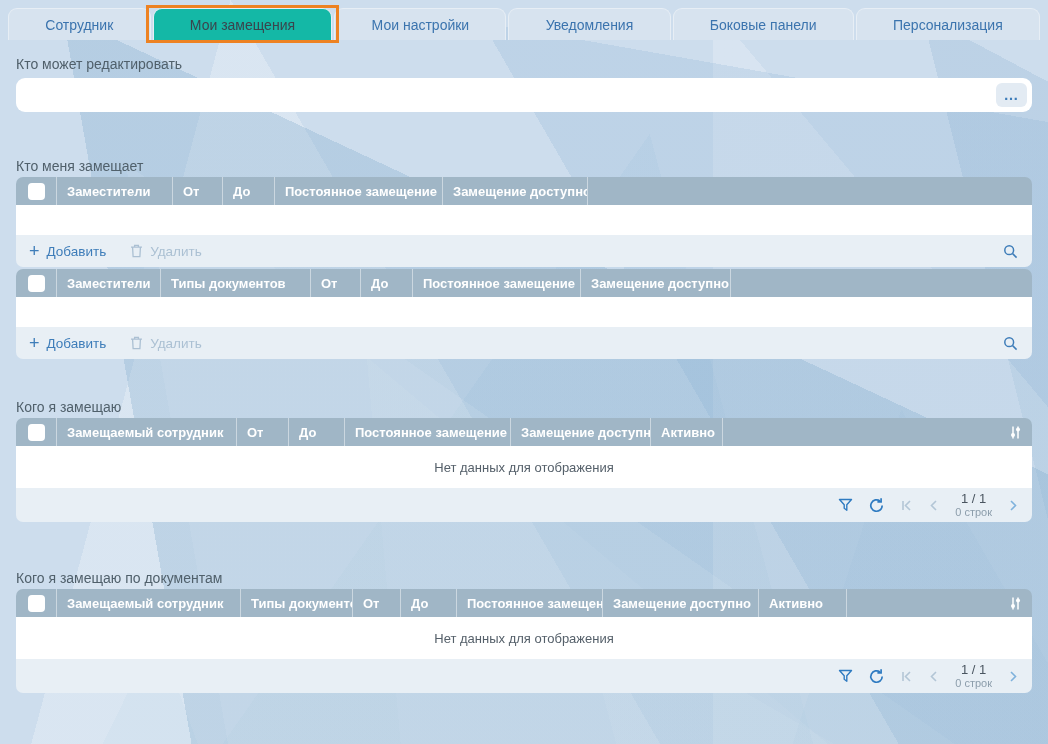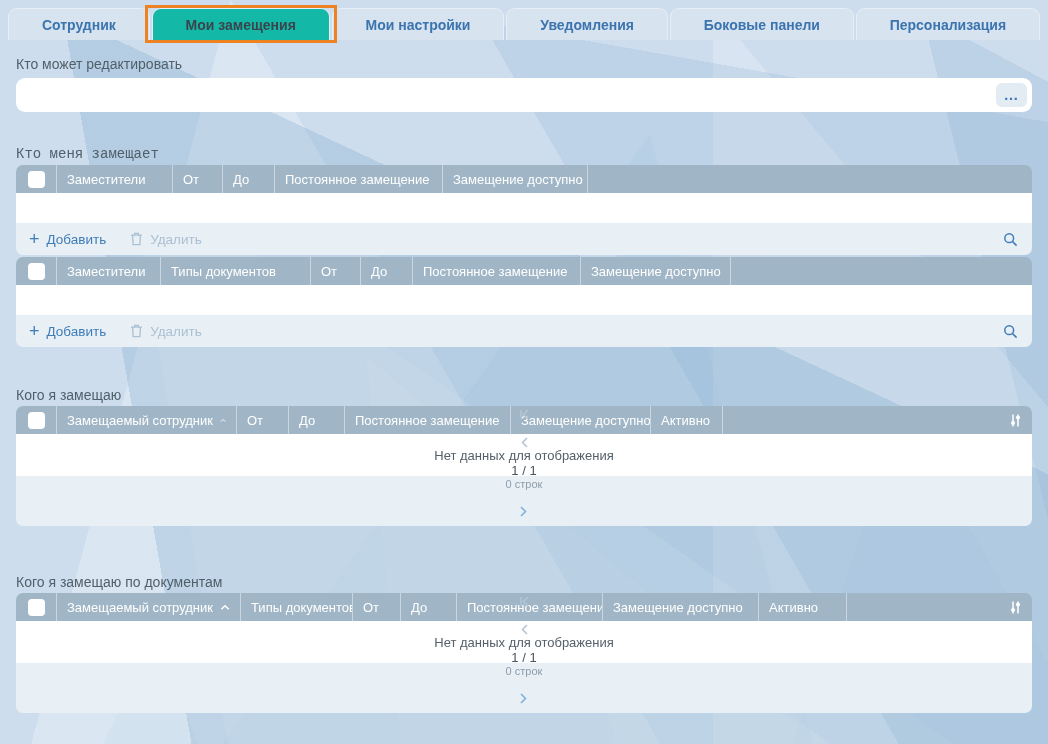--- a/index.html
+++ b/index.html
@@ -18,42 +18,42 @@
       conic-gradient(from 130deg at 35% 48%, rgba(255,255,255,.13) 0 45deg, transparent 45deg),
       conic-gradient(from 150deg at 86% 55%, rgba(150,190,218,.15) 0 48deg, transparent 48deg),
       conic-gradient(from 120deg at 55% 80%, rgba(255,255,255,.12) 0 45deg, transparent 45deg),
       conic-gradient(from 160deg at 15% 85%, rgba(150,190,218,.13) 0 46deg, transparent 46deg);
   }
   
   .tabbar{display:flex;gap:2px;padding:8px 8px 0 8px;align-items:flex-end;}
   .tab{
     height:32px;box-sizing:border-box;display:flex;align-items:center;justify-content:center;
     padding:0 19px;background:#d7e3ef;border:1px solid #e7eef5;border-bottom:none;
-    border-radius:9px 9px 0 0;color:#3b74ae;font-size:14px;font-weight:700;
+    border-radius:9px 9px 0 0;color:#3b74ae;font-size:14px;font-weight:400;
     white-space:nowrap;flex:1 1 auto;cursor:pointer;position:relative;
   }
   .tab.active{background:#14b8a6;color:#3a444d;}
   .tab-hl{position:absolute;inset:-4px -8px -3px -8px;border:3px solid #ed8222;z-index:5;pointer-events:none;}
   
   .content{padding:0 16px;}
   .sec-title{font-size:14px;color:#50606b;height:17px;line-height:17px;}
-  .mt-s1{margin-top:16px;} .mt-s2{margin-top:34px;font-family:Liberation Mono, monospace;} .mt-s3{margin-top:46px;}
+  .mt-s1{margin-top:16px;} .mt-s2{margin-top:46px;} .mt-s3{margin-top:46px;}
   .mt-s4{margin-top:40px;} .mt-s5{margin-top:48px;}
   
   .field-wrap{position:relative;margin-top:5px;}
   .field{background:#ffffff;border-radius:9px;height:34px;}
   .more-btn{
     position:absolute;top:5px;right:5px;width:31px;height:24px;border-radius:6px;
     background:#e3ebf3;color:#3e7db9;display:flex;align-items:center;justify-content:center;
     font-size:15px;font-weight:700;letter-spacing:1px;line-height:10px;cursor:pointer;
   }
   
   .tbl{margin-top:2px;border-radius:7px;overflow:hidden;}
   .thead{display:flex;background:#a0b6c6;height:28px;align-items:stretch;color:#fff;
-         font-size:13px;font-weight:400;}
+         font-size:13px;font-weight:700;}
   .th{display:flex;align-items:center;padding:0 10px;box-sizing:border-box;
       border-left:1px solid rgba(255,255,255,.45);gap:7px;white-space:nowrap;overflow:hidden;}
   .cbcell{width:40px;display:flex;align-items:center;justify-content:center;border-left:none;padding:0;}
   .checkbox{width:17px;height:17px;background:#fff;border-radius:4px;cursor:pointer;}
   .th-flex{flex:1;justify-content:flex-end;padding-right:9px;}
   .t1 .c1{width:116px}.t1 .c2{width:50px}.t1 .c3{width:52px}.t1 .c4{width:168px}.t1 .c5{width:145px}
   .t2 .c1{width:104px}.t2 .c2{width:150px}.t2 .c3{width:50px}.t2 .c4{width:52px}.t2 .c5{width:168px}.t2 .c6{width:150px}
   .t3 .c1{width:180px}.t3 .c2{width:52px}.t3 .c3{width:56px}.t3 .c4{width:166px}.t3 .c5{width:140px}.t3 .c6{width:72px}
   .t4 .c1{width:184px}.t4 .c2{width:112px}.t4 .c3{width:48px}.t4 .c4{width:56px}.t4 .c5{width:146px}.t4 .c6{width:156px}.t4 .c7{width:88px}
   .empty-row{background:#ffffff;height:30px;}
@@ -62,21 +62,21 @@
   .tfoot{background:#e8eff5;height:32px;display:flex;align-items:center;padding:0 13px;gap:24px;
          font-size:13.5px;}
   .btn{display:flex;align-items:center;gap:7px;cursor:pointer;white-space:nowrap;}
   .btn-add{color:#3e7db9;}
   .btn-add .plus{font-size:18px;font-weight:400;line-height:14px;}
   .btn-del{color:#abc0d3;}
   .spacer{flex:1;}
   .icon-btn{display:flex;align-items:center;justify-content:center;cursor:pointer;}
   
   .pager{background:#e8eff5;height:34px;display:flex;align-items:center;justify-content:flex-end;
-         gap:15px;padding:8px 13px;flex-direction:column;}
+         gap:15px;padding:0 13px;}
   .pg-disabled{color:#b3c6d6;}
   .pg-next{color:#7fb2dc;}
   .page-block{display:flex;flex-direction:column;align-items:center;line-height:1.1;margin:0 2px;}
   .page-num{font-size:13px;color:#4a5560;}
   .row-count{font-size:11px;color:#8c9dab;}
 </style>
 </head>
 <body>
 
 <div class="tabbar">

